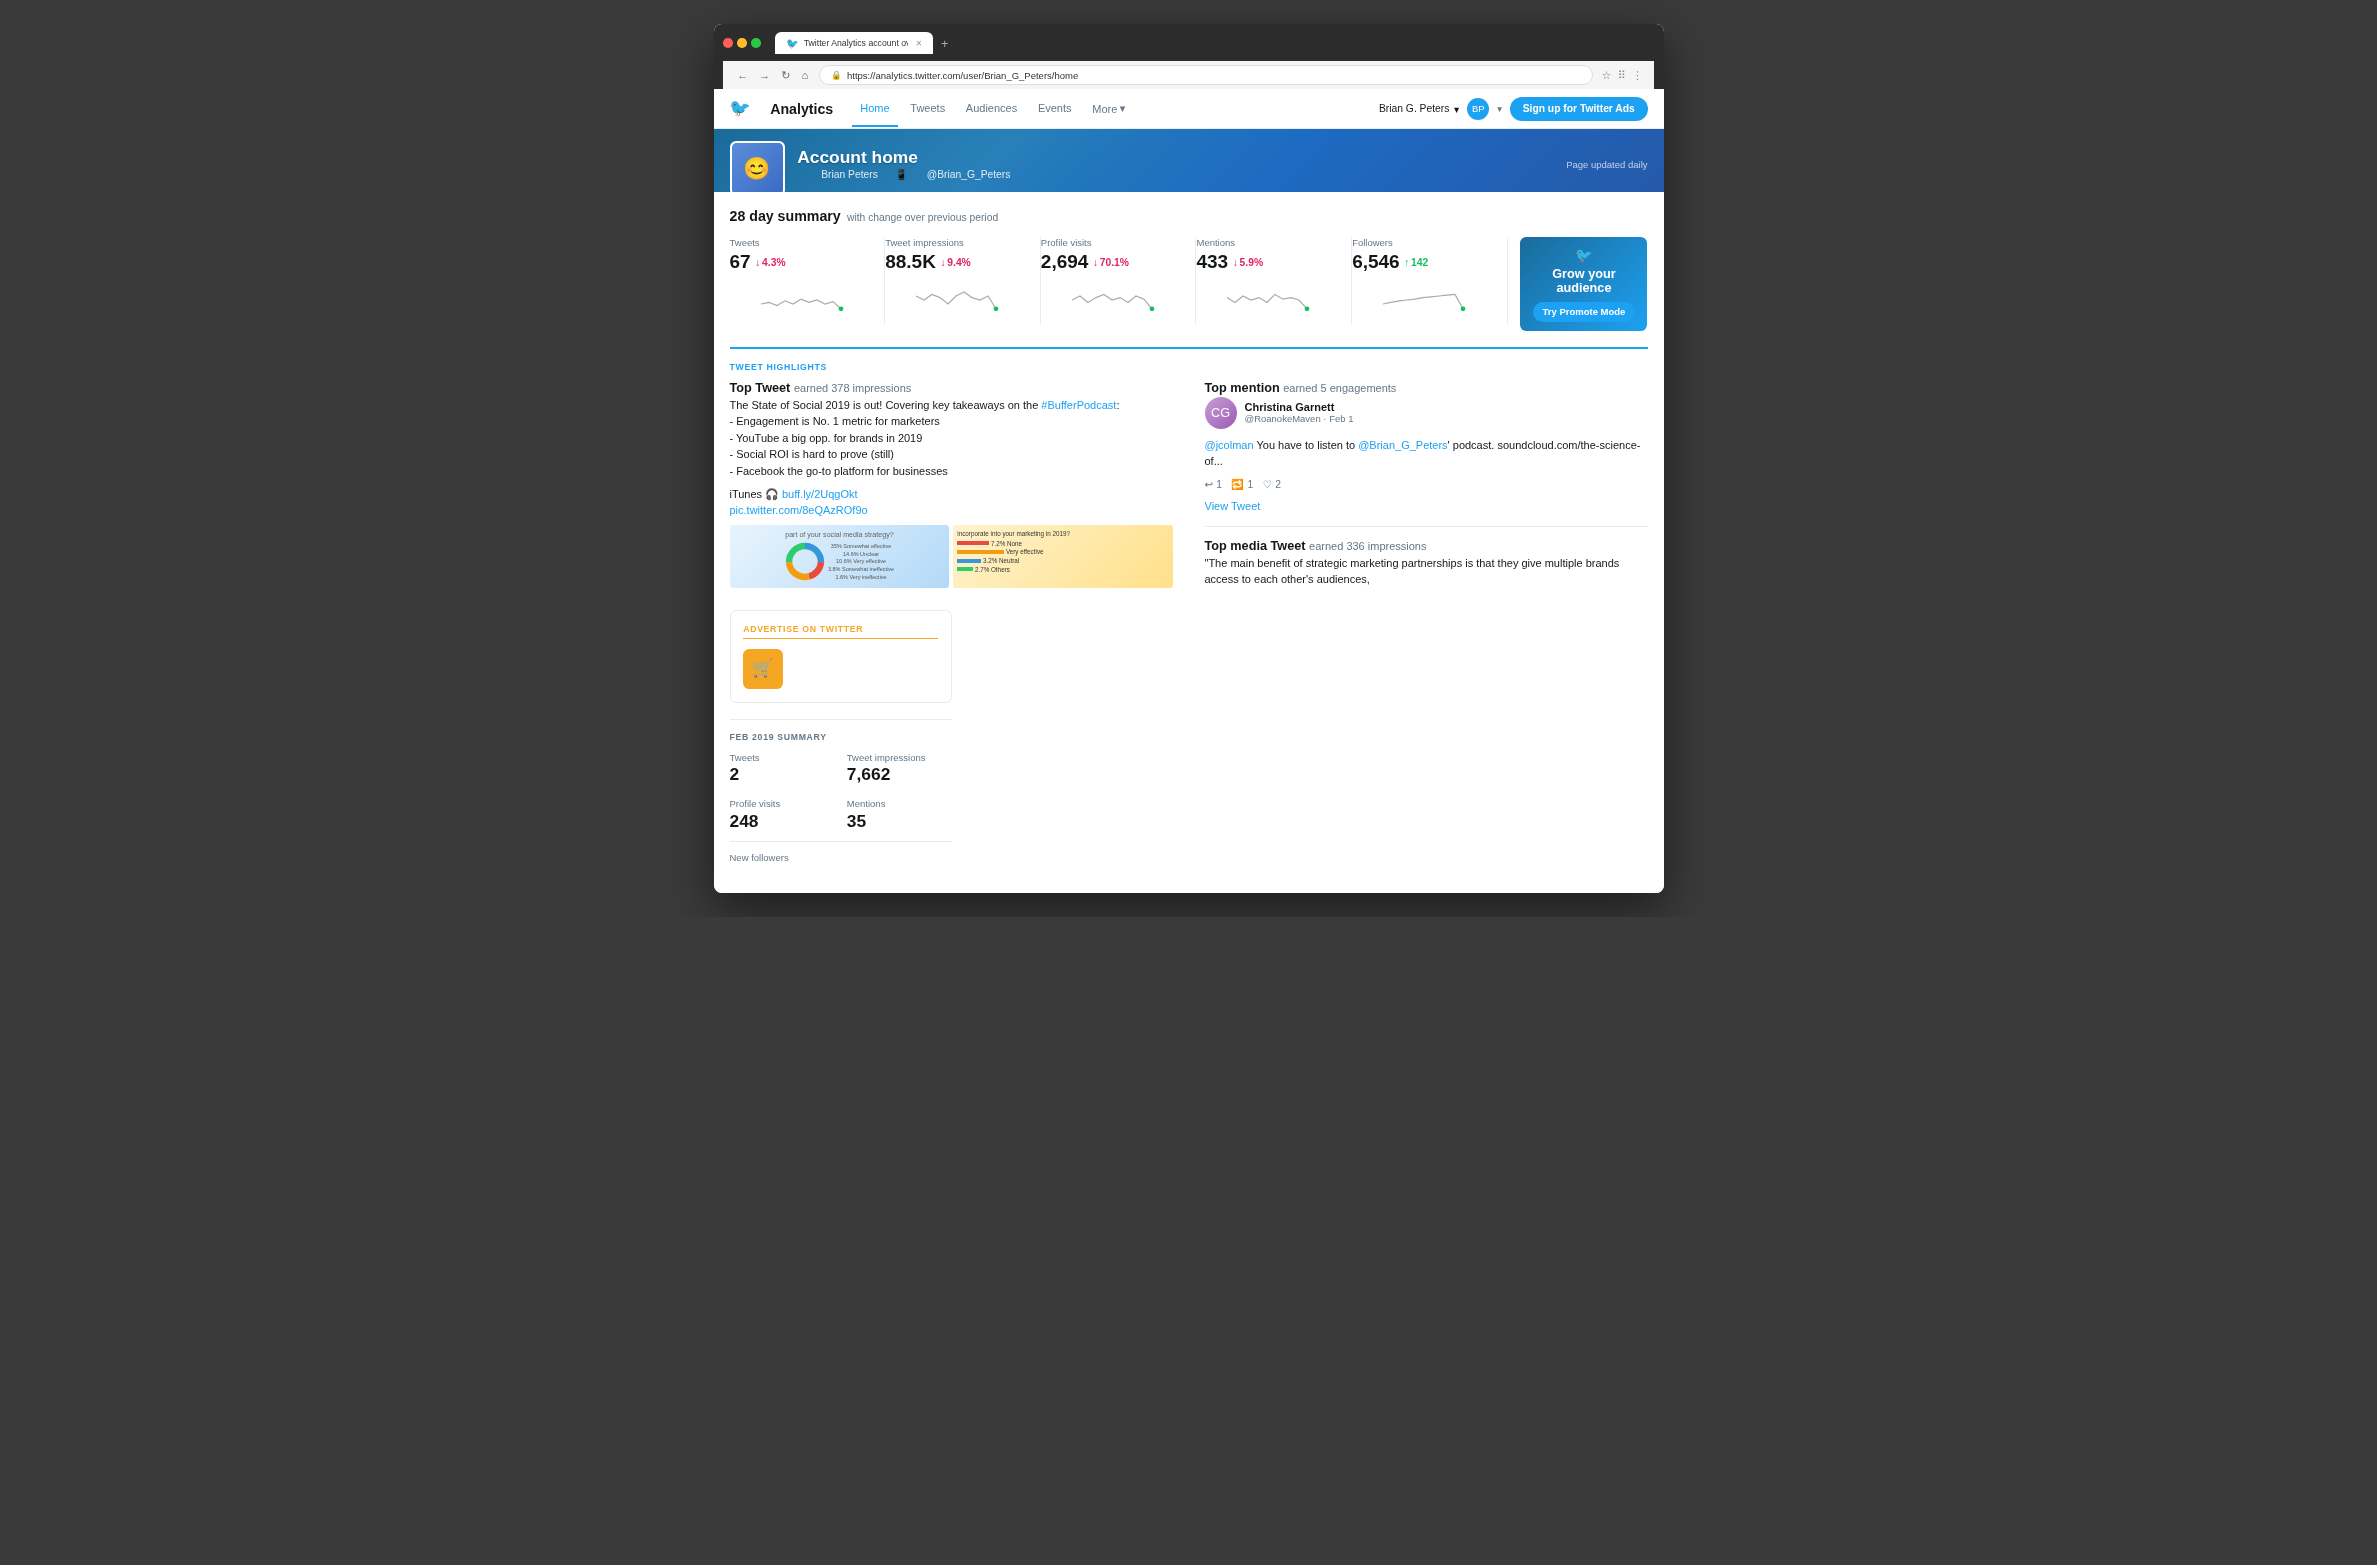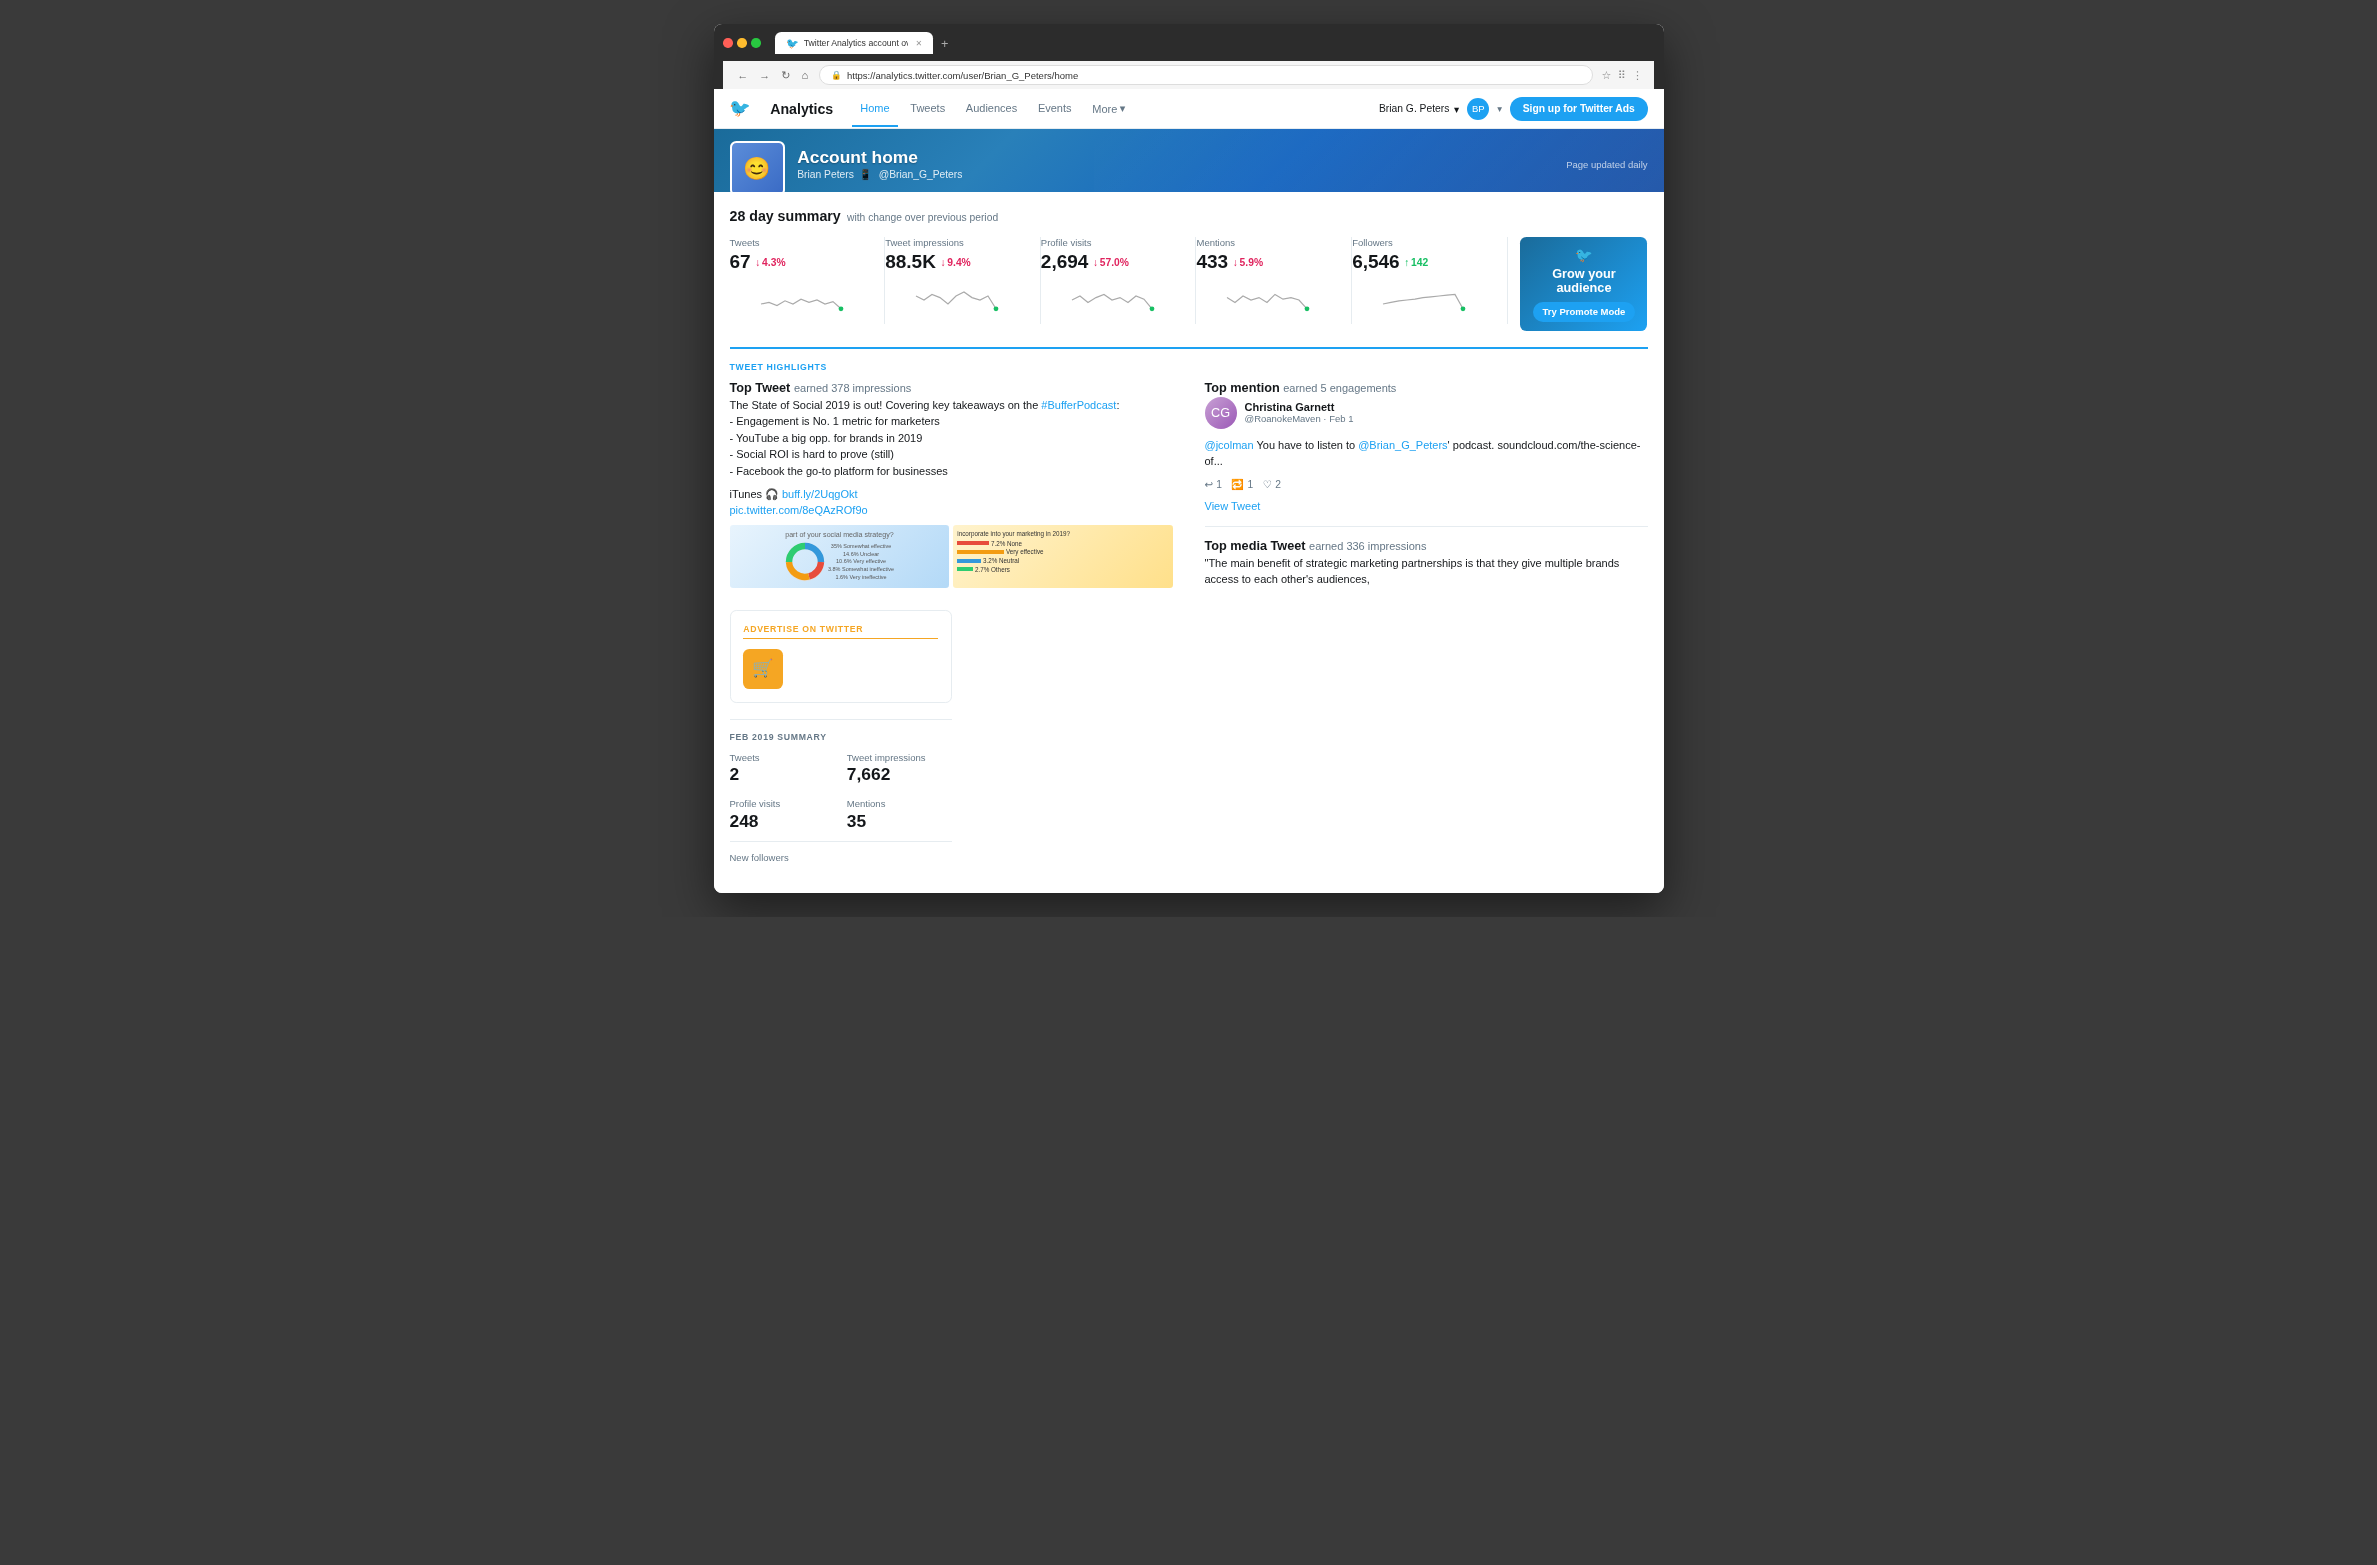--- a/index.html
+++ b/index.html
@@ -210,21 +210,22 @@
       font-size: 17.4px;
       font-weight: 700;
       color: #fff;
       text-shadow: 0 0.8px 1.6px rgba(0,0,0,0.3);
     }
     .account-handle {
       font-size: 10.3px;
       color: rgba(255,255,255,0.85);
       display: flex;
       align-items: center;
-      gap: 6px;
+      gap: 18px;
+      margin-left: 24px;
     }
     .account-handle-at { font-size: 10.3px; }
     .page-updated {
       margin-left: auto;
       font-size: 9.5px;
       color: rgba(255,255,255,0.7);
       position: relative; top: 3.2px;
     }
 
     
@@ -682,21 +683,21 @@
               </svg>
             </div>
           </div>
 
           <div class="metric-card">
             <div class="metric-label">Profile visits</div>
             <div class="metric-value">
               <span>2,694</span>
               <span class="metric-change down">
                 <span>↓</span>
-                  <span>57.0%</span>
+                  <span>70.1%</span>
               </span>
             </div>
             <div class="metric-chart">
               <svg class="sparkline" viewBox="0 0 100 40">
                 <polyline points="0,25 10,20 20,28 30,22 40,18 50,25 60,22 70,28 80,20 90,24 100,36" fill="none" stroke="#aaa" stroke-width="1.5"></polyline>
                 <circle cx="100" cy="36" r="3" fill="#17bf63"></circle>
               </svg>
             </div>
           </div>
 

